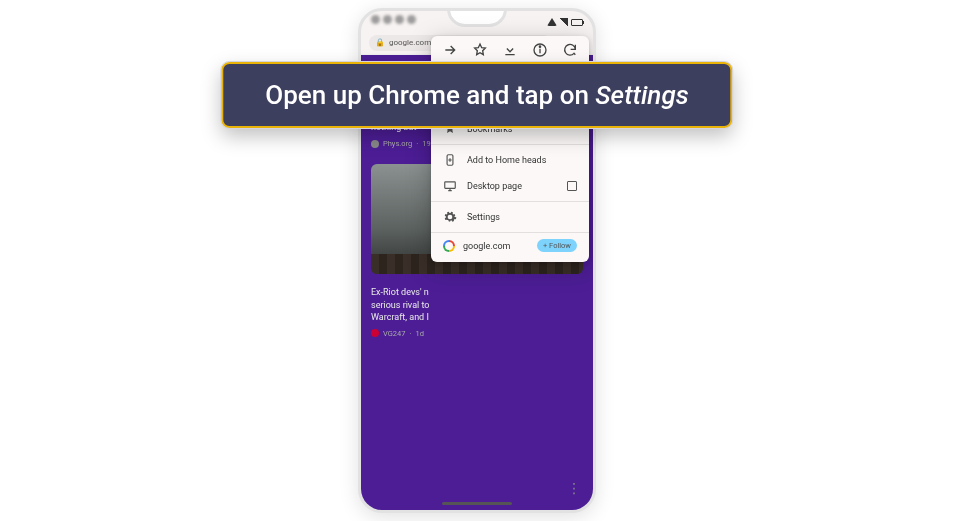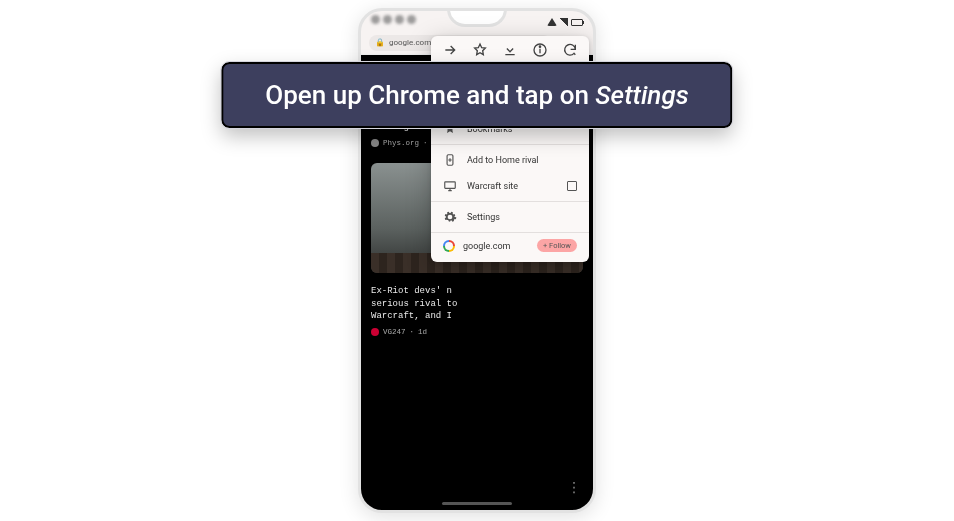--- a/index.html
+++ b/index.html
@@ -87,25 +87,24 @@
   }
   .tab-count { width:14px; height:14px; border:1.2px solid #444; border-radius:3px; font-size:8px; display:flex; align-items:center; justify-content:center; color:#444;}
   .dots { font-size:12px; color:#444; line-height:1; }
 
   .content {
     position: absolute;
     top: 44px;
     left: 0;
     right: 0;
     bottom: 0;
-    background: #000000;
+    background: #4c1d95;
     color: #e8e8e8;
     font-size: 9px;
     overflow: hidden;
-    font-family: Liberation Mono, monospace;
   }
   .search-row {
     padding: 8px;
   }
   .search-pill {
     background: #333;
     border-radius: 14px;
     height: 20px;
     display: flex;
     align-items: center;
@@ -209,35 +208,35 @@
   .g-icon {
     width:12px; height:12px;
     background: conic-gradient(#ea4335 0 25%, #fbbc05 0 50%, #34a853 0 75%, #4285f4 0 100%);
     border-radius:50%;
     position:relative;
   }
   .g-icon::after { content:''; position:absolute; inset:2px; background:#fbf8f7; border-radius:50%; }
   .follow-chip {
     margin-left:auto;
     font-size:7.5px;
-    background:#fca5a5;
+    background:#7dd3fc;
     border-radius:10px;
     padding:2px 6px;
     color:#555;
   }
 
   
   .callout {
     position:absolute;
     top: 62px;
     left: 50%;
     transform: translateX(-50%);
     background: #3d3f5e;
     color: #fff;
-    border: 2px solid #000000;
+    border: 2px solid #eab308;
     outline: 1px solid #d5d5dd;
     border-radius: 8px;
     padding: 16px 42px;
     font-size: 26px;
     font-weight: 500;
     box-shadow: 0 8px 20px rgba(0,0,0,0.25);
     white-space: nowrap;
     z-index: 200;
   }
   .callout em { font-style: italic; font-weight:500; }
@@ -371,30 +370,30 @@
       <span class="lbl">Bookmarks</span>
     </div>
     <div class="menu-divider"></div>
     <div class="menu-item">
       <span class="ico">
           <svg viewBox="0 0 24 24" fill="none" stroke="#555" stroke-width="2">
             <rect x="7" y="3" width="10" height="18" rx="2"></rect>
             <path d="M12 9v6M9 12h6"></path>
           </svg>
         </span>
-      <span class="lbl">Add to Home rival</span>
+      <span class="lbl">Add to Home heads</span>
     </div>
     <div class="menu-item">
       <span class="ico">
           <svg viewBox="0 0 24 24" fill="none" stroke="#555" stroke-width="2">
             <rect x="3" y="5" width="18" height="11" rx="1"></rect>
             <path d="M9 20h6M12 16v4"></path>
           </svg>
         </span>
-      <span class="lbl">Warcraft site</span>
+      <span class="lbl">Desktop page</span>
       <span class="chk"></span>
     </div>
     <div class="menu-divider"></div>
     <div class="menu-item">
       <span class="ico">
           <svg viewBox="0 0 24 24" fill="#555">
             <path d="M12 8a4 4 0 100 8 4 4 0 000-8zm9 4l2 1-1 3-2-.5a8 8 0 01-1.5 1.5l.5 2-3 1-1-2h-2l-1 2-3-1 .5-2A8 8 0 016 16.5L4 17l-1-3 2-1v-2L3 10l1-3 2 .5A8 8 0 017.5 6L7 4l3-1 1 2h2l1-2 3 1-.5 2A8 8 0 0118 7.5l2-.5 1 3-2 1z"></path>
           </svg>
         </span>
       <span class="lbl">Settings</span>

